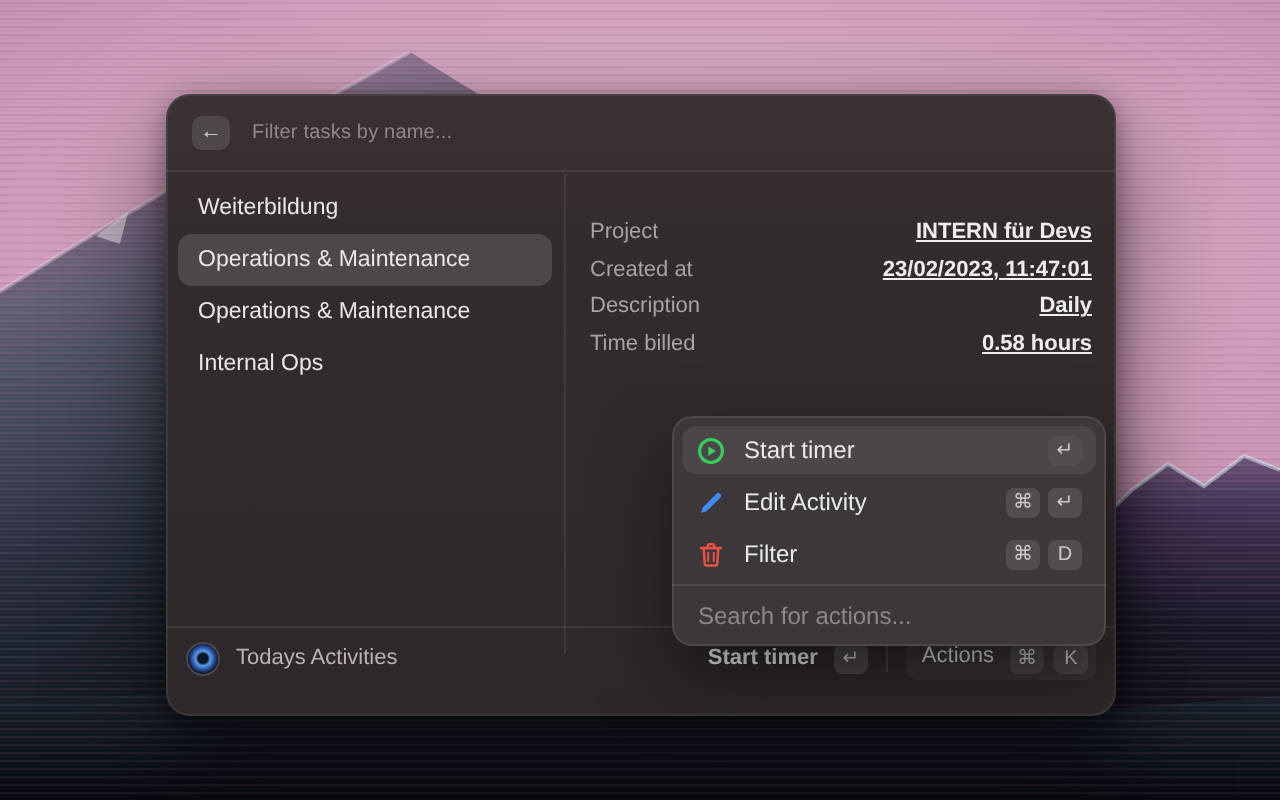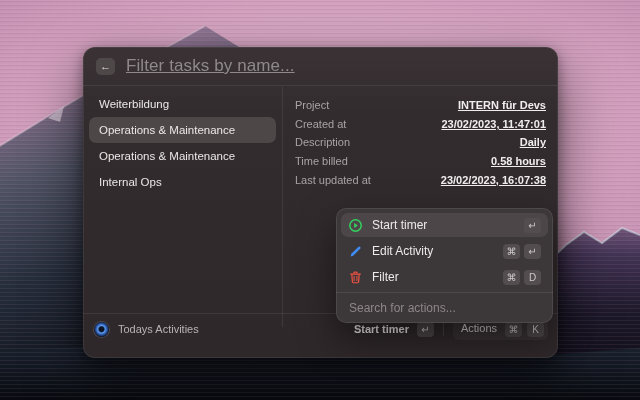--- a/index.html
+++ b/index.html
@@ -20,29 +20,29 @@
   .window { position:absolute; left:83px; top:47px; width:475px; height:311px; z-index:2;
     background: linear-gradient(180deg, #3a3234 0%, #332c2e 22%, #2f282b 100%);
     border-radius:12px;
     box-shadow: 0 0 0 1px rgba(255,255,255,0.07) inset, 0 24px 55px rgba(0,0,0,0.55), 0 4px 14px rgba(0,0,0,0.4); }
 
   .header { height:39px; display:flex; align-items:center; gap:11px; padding:0 13px;
     border-bottom:1px solid rgba(255,255,255,0.08); }
   .back-btn { width:19px; height:17px; border:none; border-radius:5px; background:#4f4849;
     color:#e3e0e1; font-size:11px; line-height:17px; text-align:center; cursor:pointer;
     font-family:"Liberation Sans", sans-serif; flex:0 0 auto; }
-  .search-ph { color:#8f898b; font-size:17px; letter-spacing:0.1px; flex:1;text-decoration:underline; }
+  .search-ph { color:#8f898b; font-size:10px; letter-spacing:0.1px; flex:1; }
 
   .content { position:absolute; top:40px; bottom:31px; left:0; right:0; display:flex; }
   .list { width:200px; flex:0 0 auto; border-right:1px solid rgba(255,255,255,0.08); padding-top:4px; }
   .item { height:26px; line-height:26px; margin:0 6px; padding:0 10px; border-radius:7px;
     color:#eae7e7; font-size:11.5px; white-space:nowrap; overflow:hidden; }
   .item.sel { background:#4e4748; }
 
-  .details { flex:1; padding-top:9px; }
+  .details { flex:1; padding-top:20px; }
   .drow { height:18.6px; display:flex; align-items:center; justify-content:space-between; padding:0 12px; }
   .dlabel { color:#a9a3a5; font-size:11px; }
   .dvalue { color:#f0edee; font-size:11px; font-weight:700;text-decoration:underline; }
 
   
   .footer { position:absolute; left:0; right:0; bottom:14px; height:31px;
     border-top:1px solid rgba(255,255,255,0.08); display:flex; align-items:center;
     padding:0 10px 0 11px; border-radius:0 0 12px 12px; }
   .app-icon { width:15px; height:15px; border-radius:50%; flex:0 0 auto;
     background: radial-gradient(circle at 50% 48%, #0c1426 0%, #0c1426 22%, #5b9af0 34%, #2a55a0 52%, #101b33 68%, #0a1020 100%);
@@ -138,24 +138,20 @@
         <span class="dvalue">23/02/2023, 11:47:01</span>
       </div>
       <div class="drow">
         <span class="dlabel">Description</span>
         <span class="dvalue">Daily</span>
       </div>
       <div class="drow">
         <span class="dlabel">Time billed</span>
         <span class="dvalue">0.58 hours</span>
       </div>
-      <div class="drow">
-        <span class="dlabel">Last updated at</span>
-        <span class="dvalue">23/02/2023, 16:07:38</span>
-      </div>
     </div>
   </div>
 
   <div class="footer">
     <span class="app-icon"></span>
     <span class="app-label">Todays Activities</span>
     <span class="fspacer"></span>
     <span class="primary-label">Start timer</span>
     <span class="kbd primary-kbd">↵</span>
     <span class="fsep"></span>

